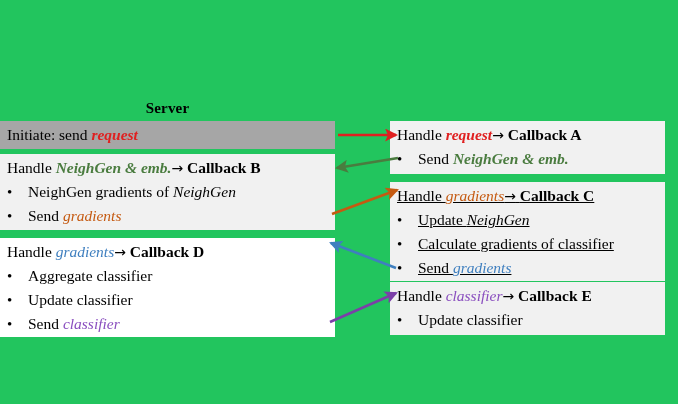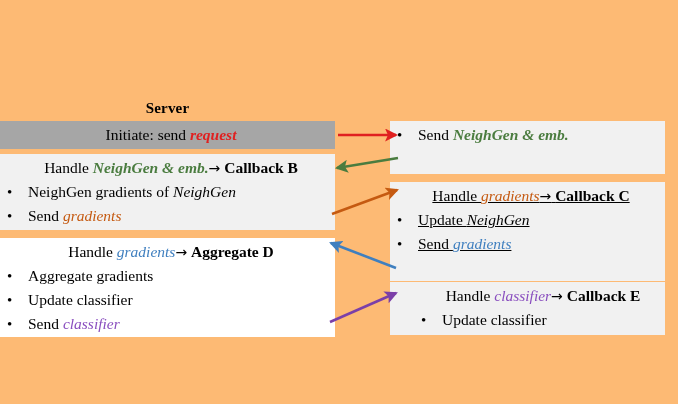--- a/index.html
+++ b/index.html
@@ -4,21 +4,21 @@
 <style>
   html, body {
     margin: 0;
     padding: 0;
     background: #ffffff;
   }
   #canvas {
     position: relative;
     width: 678px;
     height: 404px;
-    background: #fdba74;
+    background: #22c55e;
     font-family: "Liberation Serif", "DejaVu Serif", serif;
     overflow: hidden;
   }
 
   
   .col-header {
     position: absolute;
     font-weight: bold;
     font-size: 15px;
     color: #000000;
@@ -37,21 +37,21 @@
   .block.shaded-dark  { background: #a6a6a6; }
   .block.shaded-light { background: #f1f1f1; }
   .block.plain        { background: #ffffff; }
 
   .line {
     font-size: 15.5px;
     line-height: 23px;
     color: #000000;
     white-space: nowrap;
   }
-  .line.head { padding-left: 7px; text-align: center; }
+  .line.head { padding-left: 7px; }
   .line.bullet {
     padding-left: 7px;
     display: block;
   }
   .line.bullet .dot {
     display: inline-block;
     width: 21px;
     text-align: left;
     font-size: 15px;
   }
@@ -94,52 +94,58 @@
     <div class="line bullet">
       <span class="dot">•</span><span>NeighGen gradients of </span><span class="it">NeighGen</span>
     </div>
     <div class="line bullet">
       <span class="dot">•</span><span>Send </span><span class="c-grad-o">gradients</span>
     </div>
   </div>
 
   <div class="block plain" style="left:0px; top:238px; width:335px; height:99px;">
     <div class="line head">
-      <span>Handle </span><span class="c-grad-b">gradients</span><span class="arrowglyph">→</span> <span class="bd">Aggregate D</span>
+      <span>Handle </span><span class="c-grad-b">gradients</span><span class="arrowglyph">→</span> <span class="bd">Callback D</span>
     </div>
     <div class="line bullet">
-      <span class="dot">•</span><span>Aggregate gradients</span>
+      <span class="dot">•</span><span>Aggregate classifier</span>
     </div>
     <div class="line bullet">
       <span class="dot">•</span><span>Update classifier</span>
     </div>
     <div class="line bullet">
       <span class="dot">•</span><span>Send </span><span class="c-classifier">classifier</span>
     </div>
   </div>
 
   <div class="block shaded-light" style="left:390px; top:121px; width:275px; height:53px;">
+    <div class="line head">
+      <span>Handle </span><span class="c-request">request</span><span class="arrowglyph">→</span> <span class="bd">Callback A</span>
+    </div>
     <div class="line bullet">
       <span class="dot">•</span><span>Send </span><span class="c-neighgen">NeighGen &amp; emb.</span>
     </div>
   </div>
 
   <div class="block shaded-light" style="left:390px; top:182px; width:275px; height:99px;text-decoration:underline;">
     <div class="line head">
       <span>Handle </span><span class="c-grad-o">gradients</span><span class="arrowglyph">→</span> <span class="bd">Callback C</span>
     </div>
     <div class="line bullet">
       <span class="dot">•</span><span>Update </span><span class="it">NeighGen</span>
     </div>
     <div class="line bullet">
+      <span class="dot">•</span><span>Calculate gradients of classifier</span>
+    </div>
+    <div class="line bullet">
       <span class="dot">•</span><span>Send </span><span class="c-grad-b">gradients</span>
     </div>
   </div>
 
-  <div class="block shaded-light" style="left:390px; top:282px; width:275px; height:53px;padding-left:24px;">
+  <div class="block shaded-light" style="left:390px; top:282px; width:275px; height:53px;">
     <div class="line head">
       <span>Handle </span><span class="c-classifier">classifier</span><span class="arrowglyph">→</span> <span class="bd">Callback E</span>
     </div>
     <div class="line bullet">
       <span class="dot">•</span><span>Update classifier</span>
     </div>
   </div>
 
   <svg id="arrows" viewBox="0 0 678 404">
       <defs>

